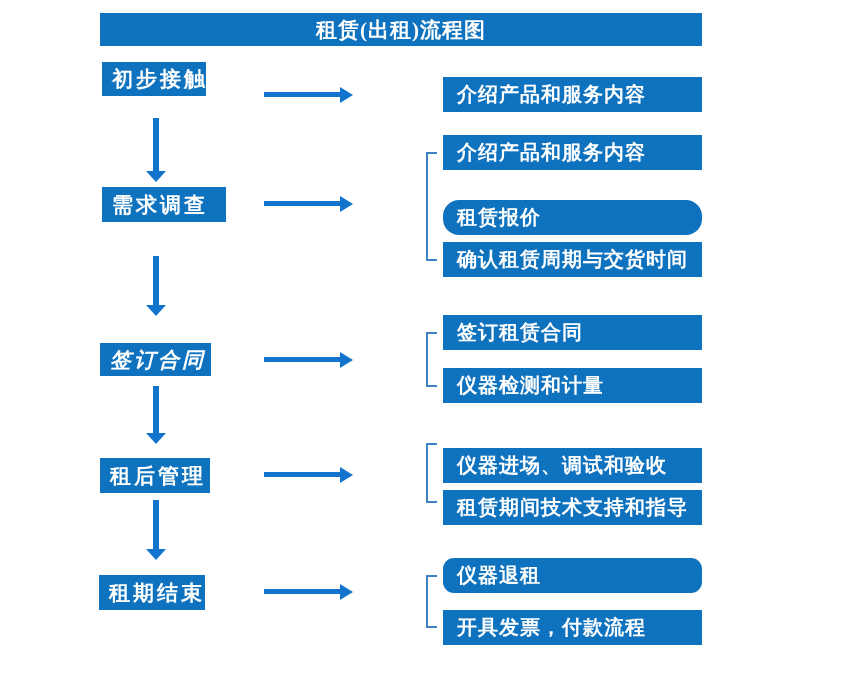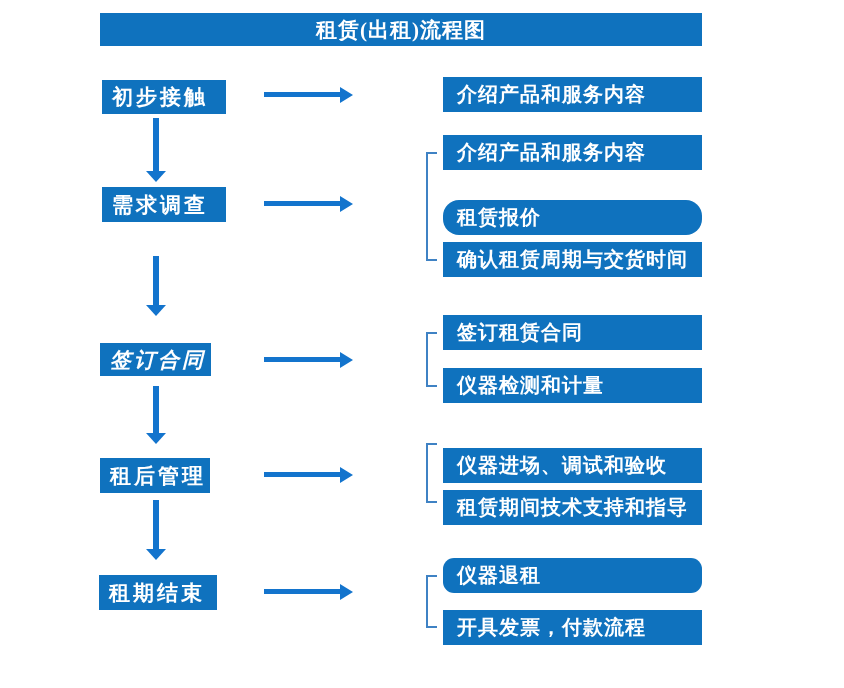--- a/index.html
+++ b/index.html
@@ -108,25 +108,25 @@
     box-sizing: border-box;
   }
 </style>
 </head>
 <body>
 
 <div class="stage">
 
   <div class="title-bar">租赁(出租)流程图</div>
 
-  <div class="step-box" style="left:102px; top:80px;  width:124px; height:34px;">初步接触</div>
+  <div class="step-box" style="left:102px; top:62px;  width:104px; height:34px;">初步接触</div>
   <div class="step-box" style="left:102px; top:187px; width:124px; height:35px;">需求调查</div>
   <div class="step-box" style="left:100px; top:343px; width:111px; height:33px;font-style:italic;">签订合同</div>
   <div class="step-box" style="left:100px; top:458px; width:110px; height:35px;">租后管理</div>
-  <div class="step-box" style="left:99px;  top:575px; width:118px; height:35px;">租期结束</div>
+  <div class="step-box" style="left:99px;  top:575px; width:106px; height:35px;">租期结束</div>
 
   <div class="varrow" style="left:146px; top:118px; height:64px;">
     <div class="shaft"></div>
     <div class="head"></div>
   </div>
   <div class="varrow" style="left:146px; top:256px; height:60px;">
     <div class="shaft"></div>
     <div class="head"></div>
   </div>
   <div class="varrow" style="left:146px; top:386px; height:58px;">

